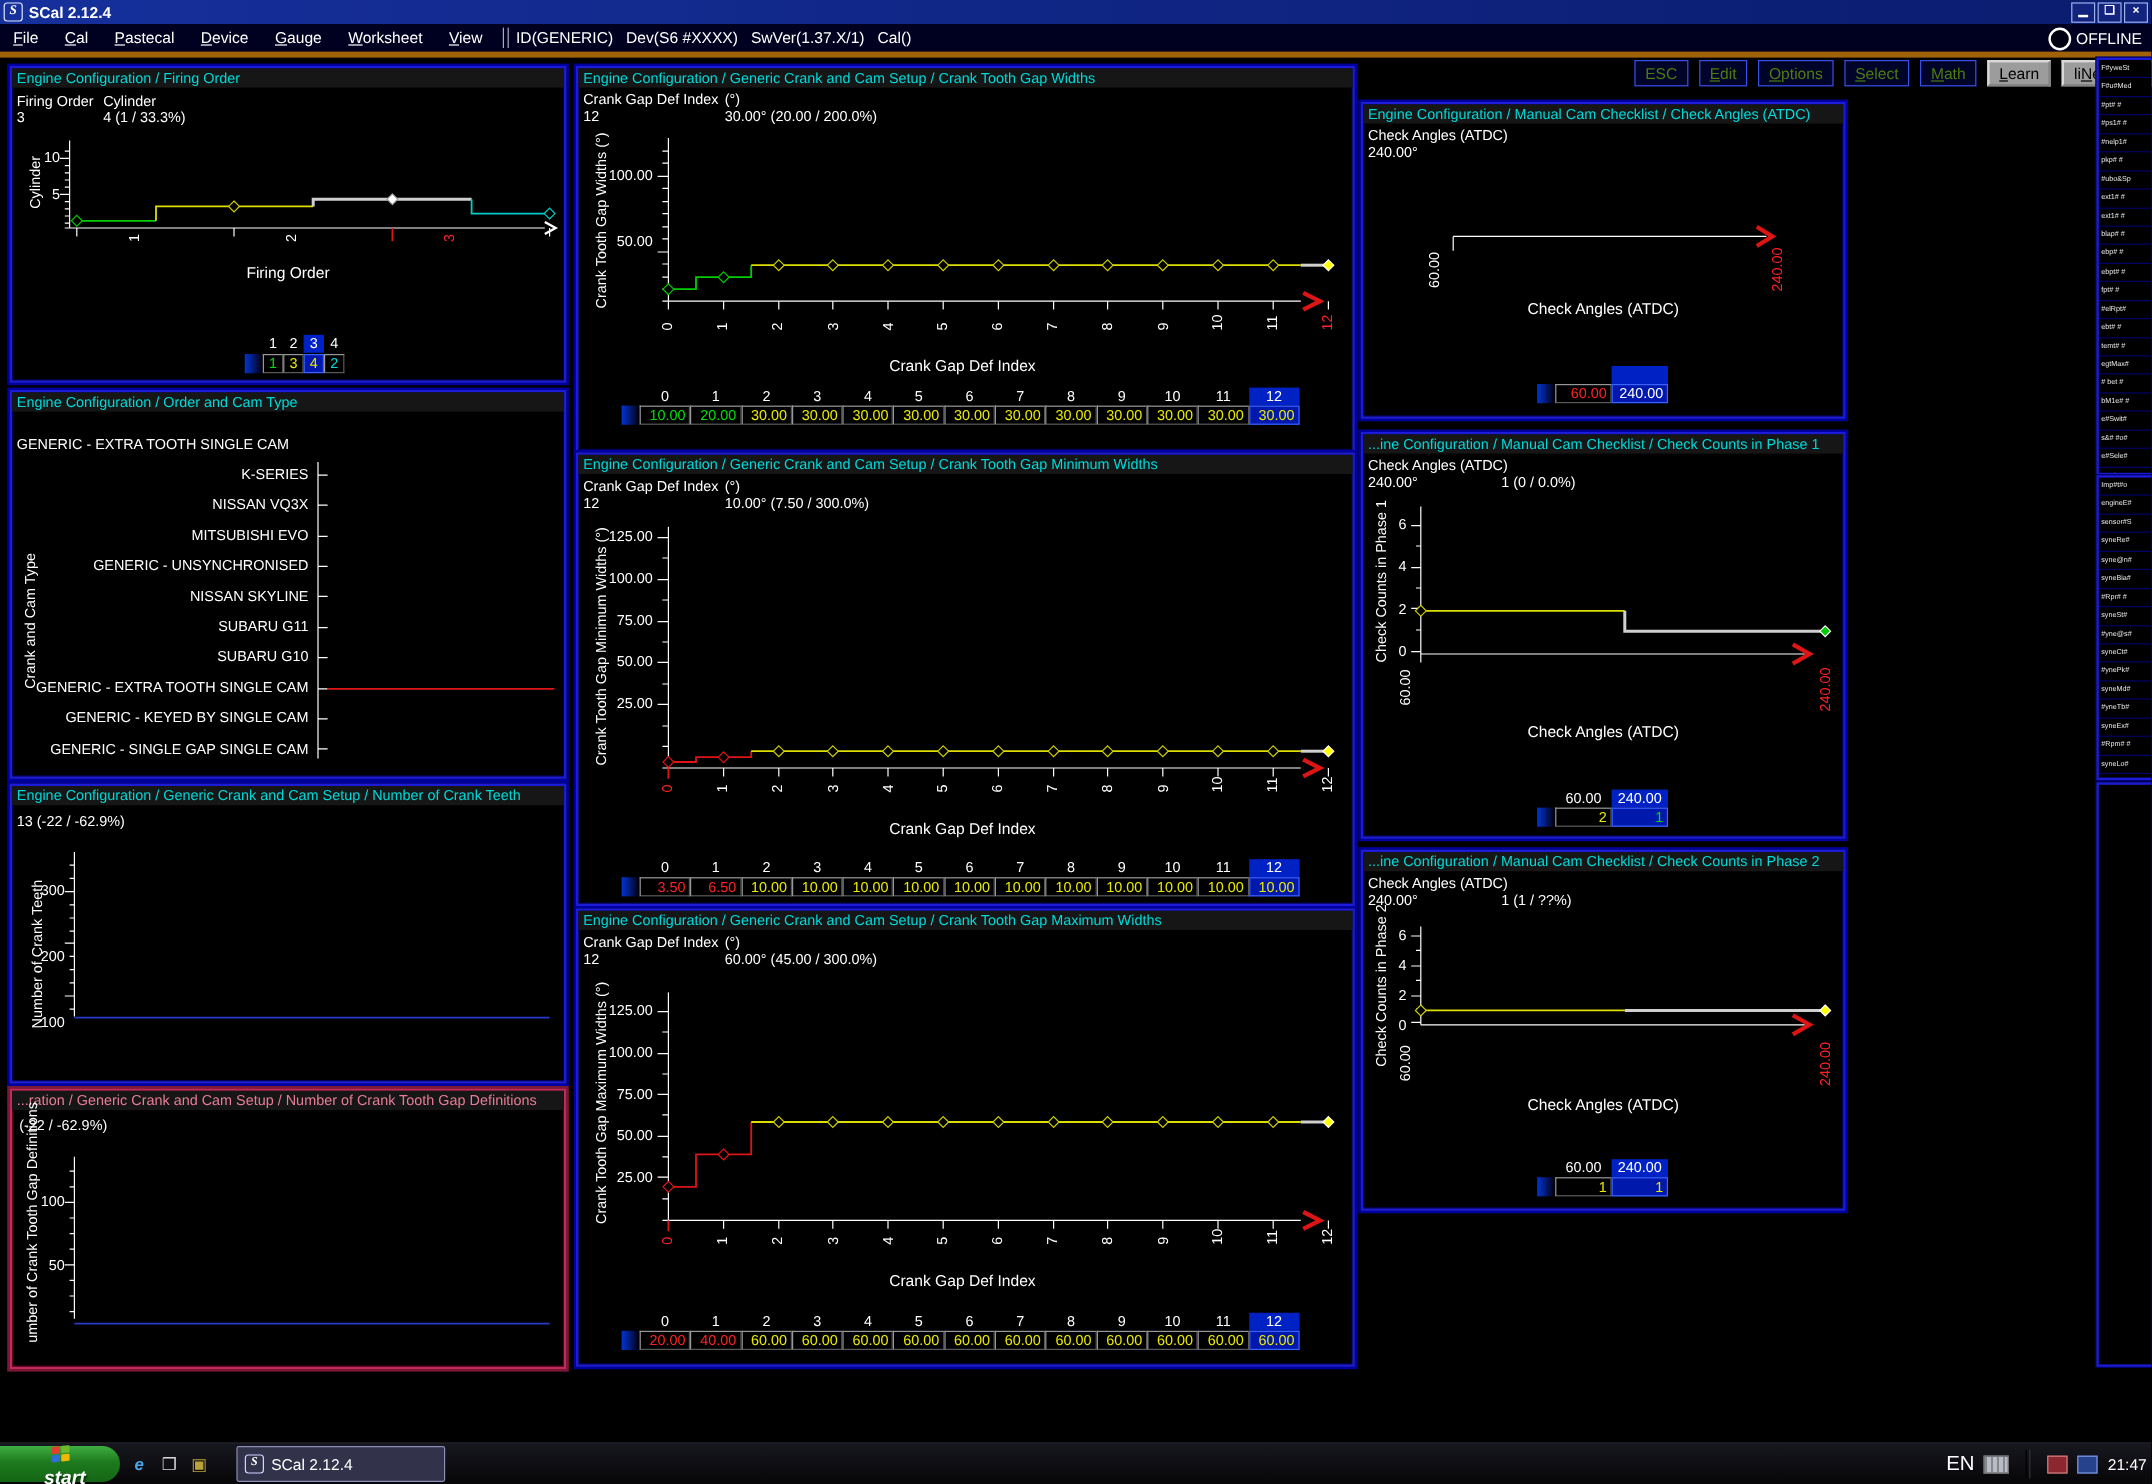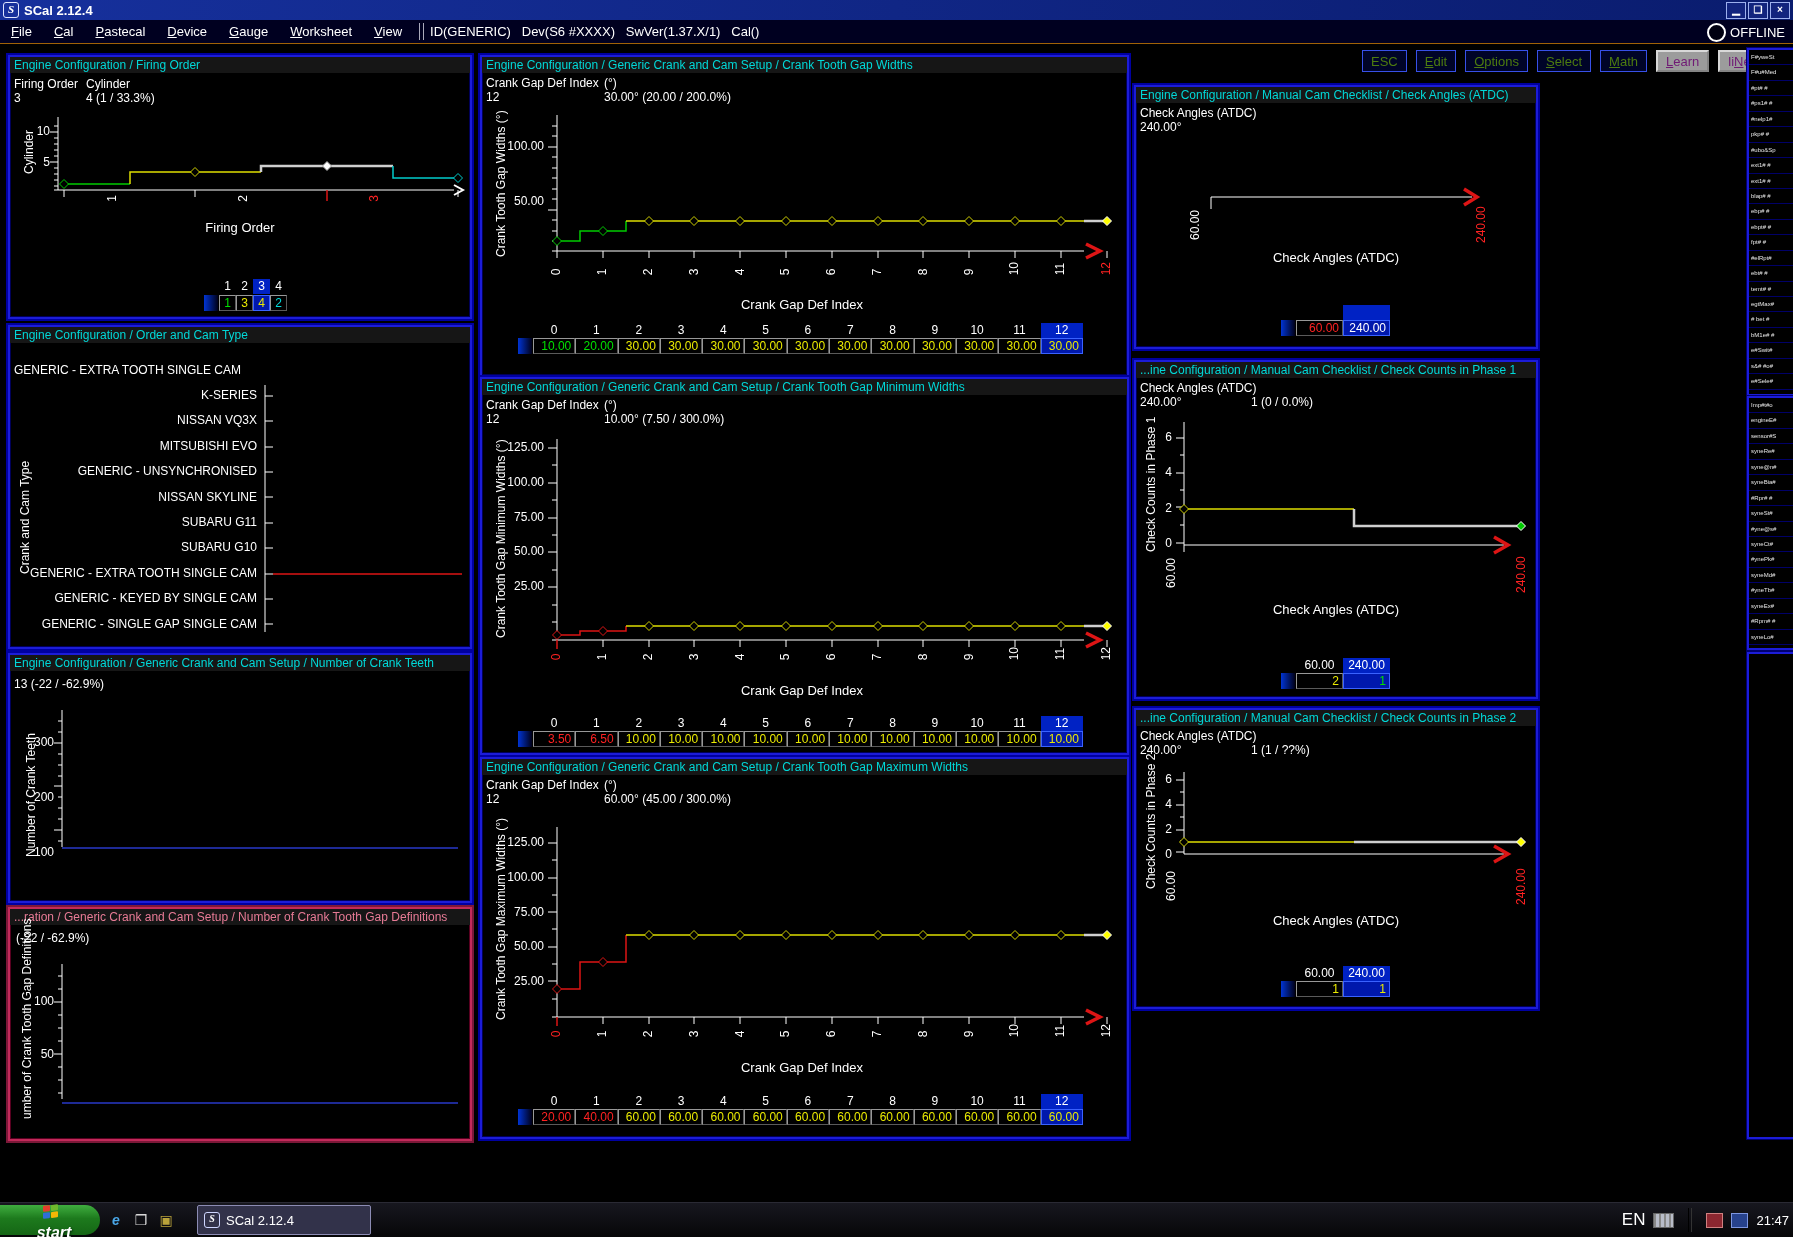--- a/index.html
+++ b/index.html
@@ -10,21 +10,21 @@
   .titlebar{position:absolute;left:0;top:0;right:0;height:20px;
     background:linear-gradient(90deg,#16309c,#0a1c6e);display:flex;align-items:center;
     font-size:13px;font-weight:bold;}
   .app-ico{width:14px;height:14px;margin:0 5px 0 3px;border:1px solid #dfe6ff;border-radius:3px;
     color:#fff;font:bold italic 11px/13px "Liberation Serif",serif;text-align:center;}
   .wctl{position:absolute;top:2px;display:flex;gap:2px;}
   .wbtn{width:18px;height:15px;background:#12247e;border:1px solid #9db0ee;color:#fff;
     font-size:10px;line-height:13px;text-align:center;}
   
   .menubar{position:absolute;left:0;top:20px;right:0;height:23px;background:#000020;
-    display:flex;align-items:center;font-size:13px;border-bottom:1px solid #a16207;}
+    display:flex;align-items:center;font-size:13px;border-bottom:5px solid #a16207;}
   .menu-item{padding:2px 11px;}
   .msep{width:3px;height:17px;border-left:1px solid #aab;border-right:1px solid #aab;margin:0 6px;}
   .mstatus{white-space:pre;font-size:13px;}
   .offline{position:absolute;right:8px;top:23px;display:flex;align-items:center;font-size:13px;}
   .offline .dot{width:15px;height:15px;border:2px solid #fff;border-radius:50%;background:#001;
     margin-right:4px;position:relative;z-index:2;}
   
   .panel{position:absolute;background:#000;border:2px solid #1c1cd8;
     box-shadow:0 0 0 2px #0000a0,inset 0 0 0 1px #000058;}
   .panel.focused{border-color:#c22a5a;box-shadow:0 0 0 2px #7c1838,inset 0 0 0 1px #580020;}
@@ -71,21 +71,21 @@
   .td.sel{background:#0018ac;border-color:#3a62ff;}
   .stub{position:absolute;background:linear-gradient(90deg,#0034d4,#000018);}
   .v-green{color:#00e000;}.v-yellow{color:#eaea00;}.v-red{color:#ff2222;}
   .v-cyan{color:#00dcdc;}.v-white{color:#fff;}
   .cam-items{position:absolute;display:flex;flex-direction:column;}
   .cam-item{height:25.4px;line-height:25.4px;text-align:right;font-size:12px;white-space:nowrap;}
   
   .toolbar{position:absolute;display:flex;gap:9px;}
   .btn{background:#000428;border:1px solid #3750e8;color:#4d7c0f;font-size:13px;
     font-family:"Liberation Sans",sans-serif;padding:2px 8px;height:22px;box-sizing:border-box;}
-  .btn.disabled{background:#9c9c9c;color:#701a75;border:2px outset #d8d8d8;}
+  .btn.disabled{background:#9c9c9c;color:#000000;border:2px outset #d8d8d8;}
   
   .side{position:absolute;background:#000;border:2px solid #1c1cd8;box-shadow:0 0 0 1px #000070;
     overflow:hidden;}
   .side-item{height:14.45px;font-size:6px;line-height:14px;color:#e8e8e8;
     border-bottom:1px solid #000068;padding-left:2px;overflow:hidden;white-space:nowrap;}
   
   .taskbar{position:absolute;left:0;bottom:0;right:0;height:34px;
     background:linear-gradient(#17171f,#060608);border-top:1px solid #2a2a34;
     display:flex;align-items:center;}
   .startbtn{height:30px;width:100px;margin:2px 0;border-radius:0 15px 15px 0;

